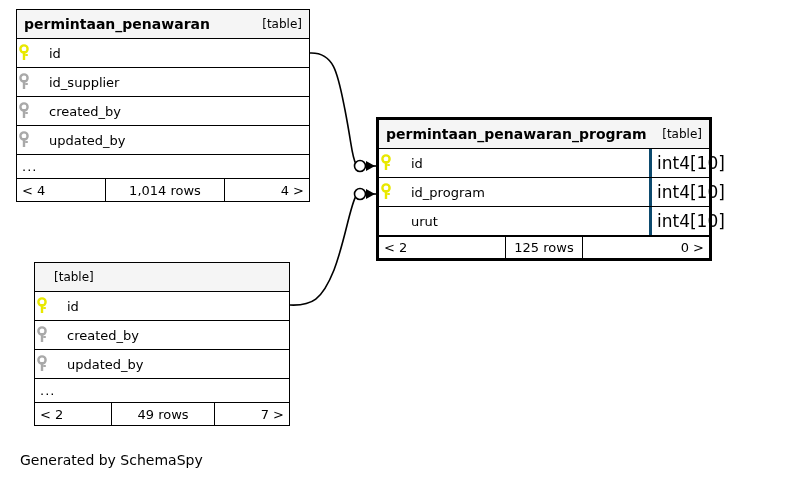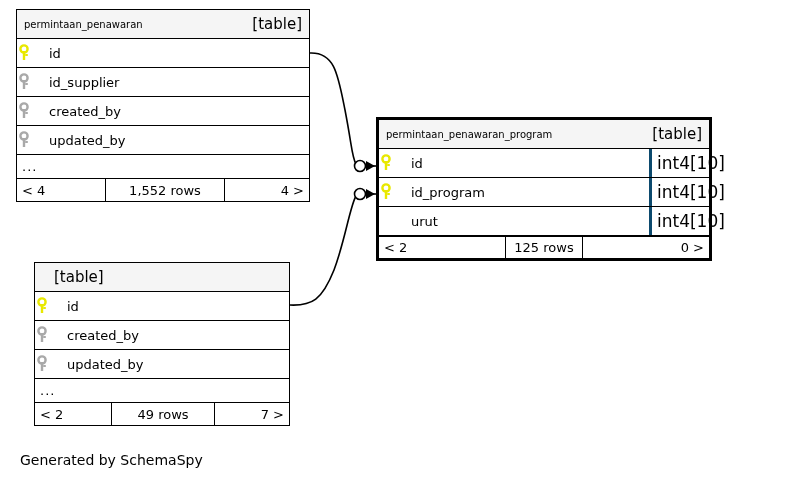--- a/index.html
+++ b/index.html
@@ -42,26 +42,26 @@
     display: flex;
     align-items: center;
     justify-content: space-between;
     background: #f5f5f5;
     border-bottom: 1px solid #000000;
     padding: 0 7px;
     box-sizing: border-box;
     height: 29px;
   }
   .tname {
-    font-weight: normal;
-    font-size: 10px;
+    font-weight: bold;
+    font-size: 14px;
     white-space: nowrap;
   }
   .ttag {
-    font-size: 15px;
+    font-size: 12px;
     white-space: nowrap;
     padding-left: 12px;
   }
   .row {
     display: flex;
     align-items: stretch;
     border-bottom: 1px solid #000000;
     height: 29px;
     box-sizing: border-box;
   }
@@ -201,21 +201,21 @@
         </svg>
       </span>
       <span class="colname">updated_by</span>
     </div>
 
 
     <div class="ellipsis-row">...</div>
 
     <div class="tfoot">
       <span class="fcell fleft" style="width:88px;">&lt; 4</span>
-      <span class="fcell fmid" style="flex:1;">1,552 rows</span>
+      <span class="fcell fmid" style="flex:1;">1,014 rows</span>
       <span class="fcell fright" style="width:84px;">4 &gt;</span>
     </div>
   </div>
 
   <div class="table focused" id="tbl-permintaan_penawaran_program" style="left:376px; top:117px; width:336px;">
     <div class="thead">
       <span class="tname">permintaan_penawaran_program</span>
       <span class="ttag">[table]</span>
     </div>
 

